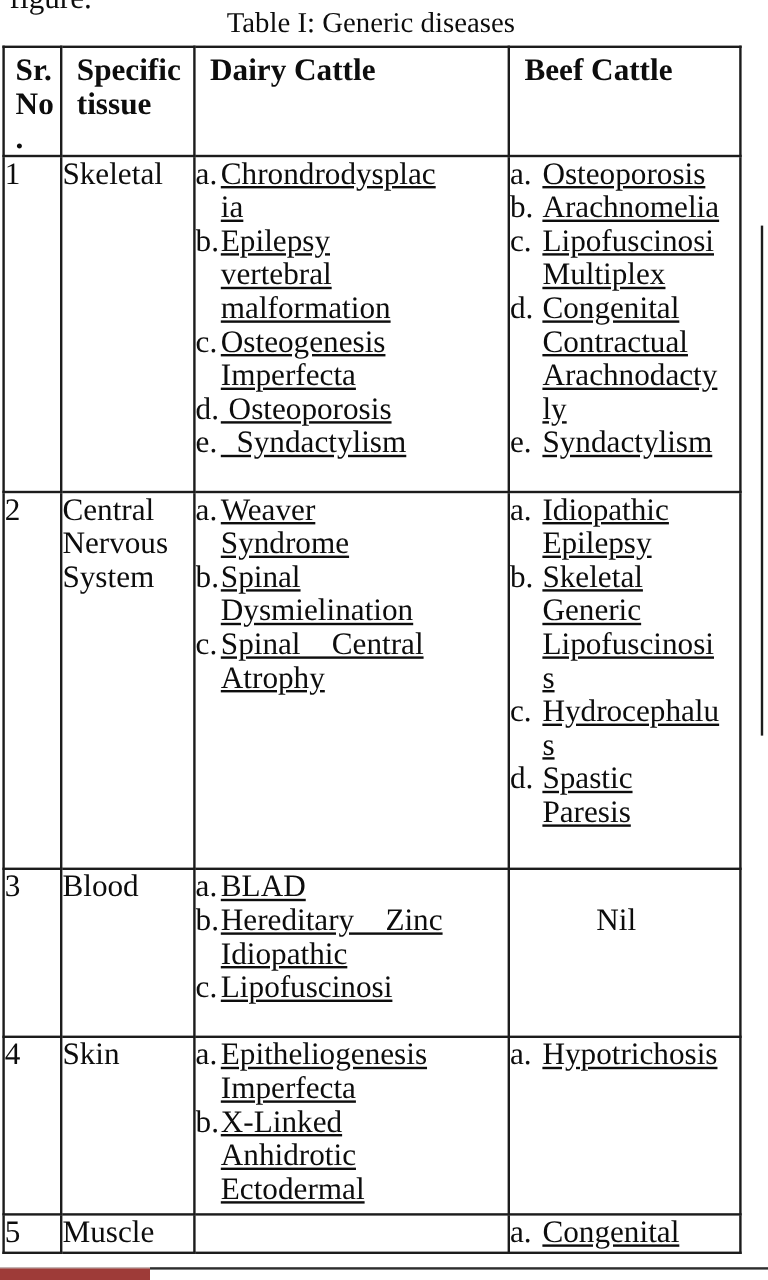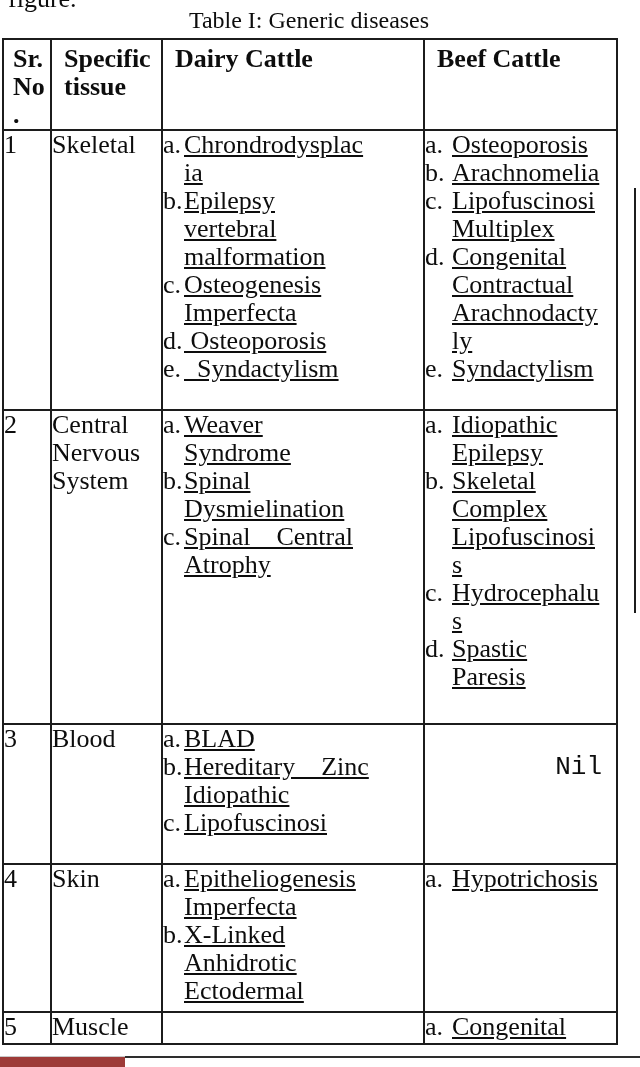--- a/index.html
+++ b/index.html
@@ -44,21 +44,21 @@
   th .th-inner { padding: 5px 2px 0 12px; font-weight: bold; }
   th.col-sr .th-inner { padding-left: 9px; }
   td.cell-sr { text-align: center; padding-top: 4px; }
   td.cell-tissue { padding: 4px 2px 0 12px; margin-top: 12px; }
   td.cell-list { padding: 4px 2px 0 11px; }
   td.cell-beef { padding-left: 10px; }
   .item { display: flex; }
   .item .marker { flex: 0 0 21px; white-space: pre; }
   td.cell-beef .item .marker { flex-basis: 27px; }
   .item .lines { white-space: pre; text-decoration: underline; }
-  .nil { text-align: right; padding-top: 28px; padding-right: 14px; font-family: Liberation Mono, monospace; }
+  .nil { text-align: center; padding-top: 28px; padding-right: 14px; }
   .t-line, .h-line { white-space: pre; }
   
   .artifact-line {
     position: absolute; left: 634px; top: 188px;
     width: 2px; height: 425px; background: #1c1c1c;
   }
   
   .footer-bar {
     position: absolute; left: 0; top: 1056px;
     width: 125px; height: 11px;
@@ -187,21 +187,21 @@
             <div class="lines"><div>Spinal    Central</div><div>Atrophy</div></div>
           </div>
         </td>
         <td class="cell-list cell-beef">
           <div class="item">
             <span class="marker">a.</span>
             <div class="lines"><div>Idiopathic</div><div>Epilepsy</div></div>
           </div>
           <div class="item">
             <span class="marker">b.</span>
-            <div class="lines"><div>Skeletal</div><div>Complex</div><div>Lipofuscinosi</div><div>s</div></div>
+            <div class="lines"><div>Skeletal</div><div>Generic</div><div>Lipofuscinosi</div><div>s</div></div>
           </div>
           <div class="item">
             <span class="marker">c.</span>
             <div class="lines"><div>Hydrocephalu</div><div>s</div></div>
           </div>
           <div class="item">
             <span class="marker">d.</span>
             <div class="lines"><div>Spastic</div><div>Paresis</div></div>
           </div>
         </td>

